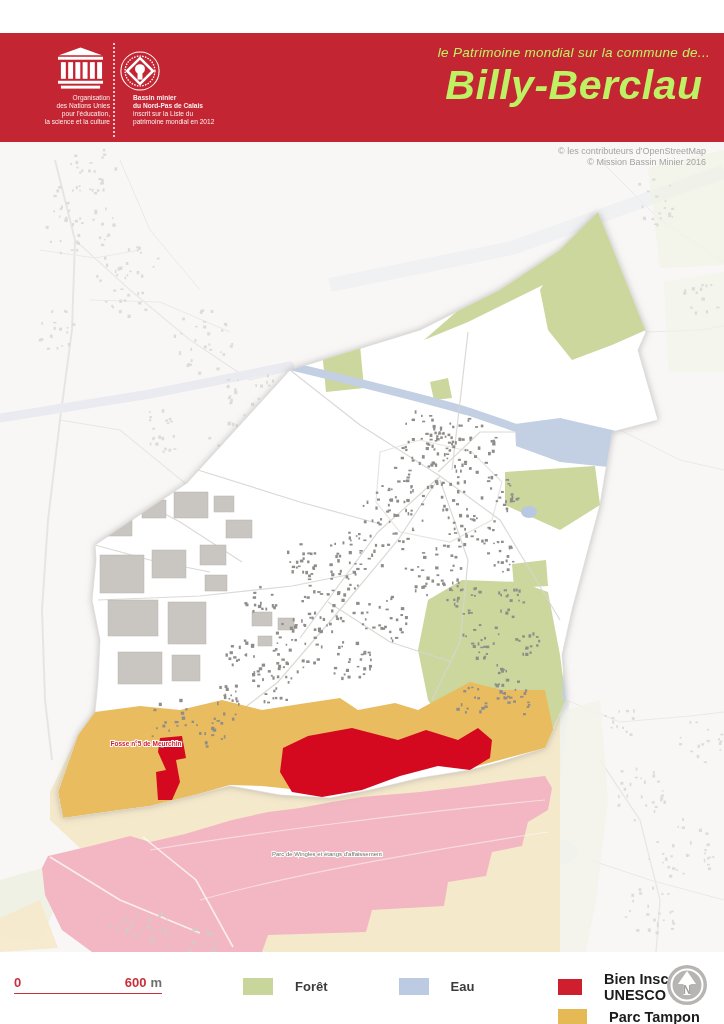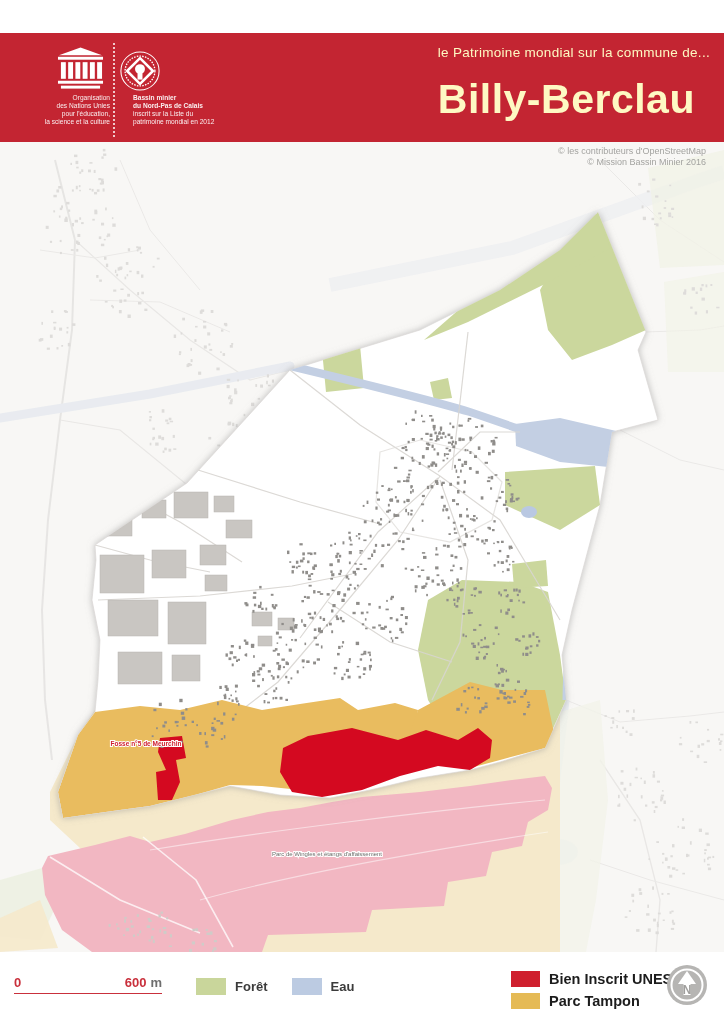--- a/index.html
+++ b/index.html
@@ -10,33 +10,33 @@
   .fold{position:absolute;left:0;top:142px;width:0;height:0;
         border-top:14px solid #6d1118;border-right:27px solid transparent;}
   .temple{position:absolute;left:57px;top:13px;}
   .org-text{position:absolute;left:0;top:61px;width:110px;text-align:right;
             font-size:6.6px;line-height:8px;color:#ffffff;opacity:.92;}
   .dots{position:absolute;left:113px;top:10px;height:94px;border-left:2px dotted rgba(255,255,255,.75);}
   .emblem{position:absolute;left:119px;top:17px;}
   .wh-text{position:absolute;left:133px;top:61px;width:100px;text-align:left;
            font-size:6.6px;line-height:8px;color:#ffffff;opacity:.92;}
   .wh-text .b{font-weight:bold;}
-  .title-block{position:absolute;right:14px;top:12px;text-align:left;color:#fef9c3;}
+  .title-block{position:absolute;right:14px;top:12px;text-align:center;color:#bef264;font-style:italic;}
   .subtitle{font-size:13.5px;letter-spacing:.3px;}
-  .big-title{font-size:41px;font-weight:bold;letter-spacing:.5px;margin-top:18px;line-height:1.05;}
+  .big-title{font-size:41px;font-weight:bold;letter-spacing:.5px;margin-top:4px;line-height:1.05;}
   
   .map-wrap{position:absolute;left:0;top:142px;width:724px;height:630px;}
   
   .scale{position:absolute;left:14px;top:975px;width:148px;}
   .scale-row{display:flex;justify-content:space-between;font-size:13px;font-weight:bold;color:#c9303c;}
   .scale-row .unit{color:#6e6e6e;margin-left:4px;font-weight:bold;}
   .scale-line{border-top:1.6px solid #c9303c;margin-top:3px;}
   .legend-left{position:absolute;left:196px;top:978px;display:flex;gap:24px;}
   .legend-right{position:absolute;left:511px;top:971px;display:flex;flex-direction:column;gap:6px;}
-  .leg-item{display:flex;align-items:center;gap:9px;}
+  .leg-item{display:flex;align-items:center;gap:22px;margin-left:47px;}
   .leg-label-s{font-size:13px;font-weight:bold;color:#3b3b3b;}
   .leg-label-b{font-size:14.5px;font-weight:bold;color:#1c1c1c;}
   .north{position:absolute;left:666px;top:964px;}
 </style>
 </head>
 <body>
 
 <div class="page">
 
   <div class="band">

